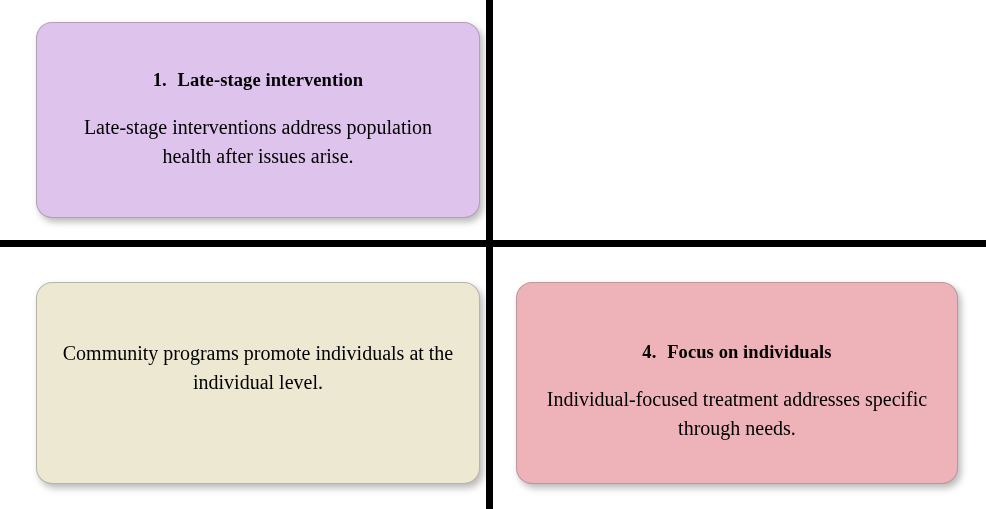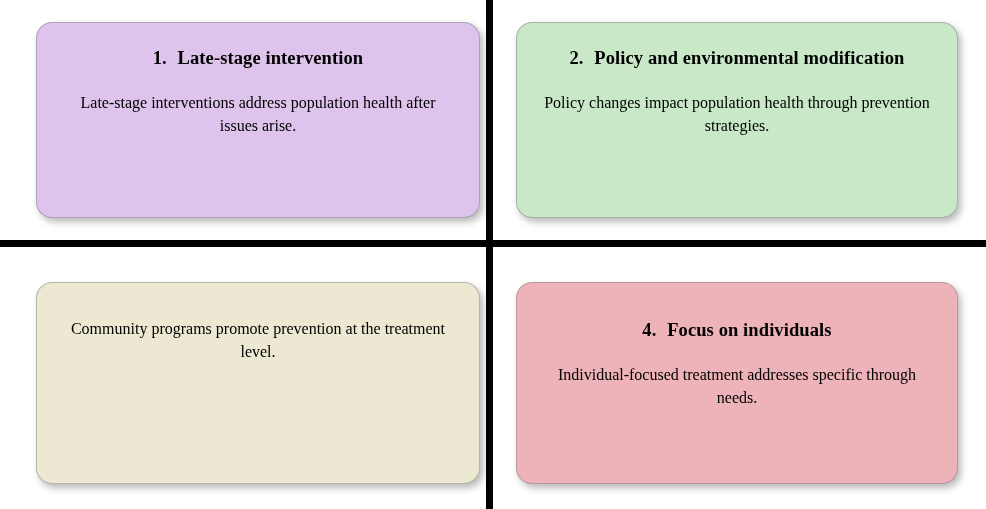--- a/index.html
+++ b/index.html
@@ -41,42 +41,42 @@
   .quadrant {
     position: absolute;
     box-sizing: border-box;
     border-radius: 16px;
     border: 1px solid rgba(120,120,120,0.45);
     box-shadow: 3px 4px 7px rgba(0,0,0,0.28);
     display: flex;
     flex-direction: column;
     align-items: center;
     justify-content: flex-start;
-    padding: 12px 18px 18px 18px;
+    padding: 34px 18px 18px 18px;
     color: #000000;
   }
 
   .q1 { left: 36px;  top: 22px;  width: 444px; height: 196px; background: #dec3ec; }
   .q2 { left: 516px; top: 22px;  width: 442px; height: 196px; background: #c8e8c8; }
   .q3 { left: 36px;  top: 282px; width: 444px; height: 202px; background: #ece8d2; }
   .q4 { left: 516px; top: 282px; width: 442px; height: 202px; background: #eeb3b9; }
 
   .q-title {
     font-weight: bold;
     font-size: 18.5px;
     line-height: 1.2;
     text-align: center;
     margin: 12px 0 0 0;
     letter-spacing: 0.1px;
   }
   .q-title .num {
     margin-right: 6px;
   }
   .q-body {
-    font-size: 16px;
+    font-size: 20px;
     line-height: 1.45;
     text-align: center;
     margin-top: 22px;
     max-width: 394px;
   }
   .q3 .q-title { margin-top: 34px; }
   .q4 .q-title { margin-top: 24px; text-align: right; }
 </style>
 </head>
 <body>
@@ -87,30 +87,23 @@
   <div class="axis-h" style="background: rgb(0, 0, 0);"></div>
 
   <div class="quadrant q1" style="background: rgb(222, 195, 236);">
     <div class="q-title">
       <span class="num">1.</span>
       <span>Late-stage intervention</span>
     </div>
     <div class="q-body">Late-stage interventions address population health after issues arise.</div>
   </div>
 
-  <div class="quadrant q2" style="background: rgb(200, 232, 200);">
-    <div class="q-title">
-      <span class="num">2.</span>
-      <span>Policy and environmental modification</span>
-    </div>
-    <div class="q-body">Policy changes impact population health through prevention strategies.</div>
-  </div>
 
   <div class="quadrant q3" style="background: rgb(236, 232, 210);">
-    <div class="q-body">Community programs promote prevention at the treatment level.</div>
+    <div class="q-body">Community programs promote individuals at the individual level.</div>
   </div>
 
   <div class="quadrant q4" style="background: rgb(238, 179, 185);">
     <div class="q-title">
       <span class="num">4.</span>
       <span>Focus on individuals</span>
     </div>
     <div class="q-body">Individual-focused treatment addresses specific through needs.</div>
   </div>
 

